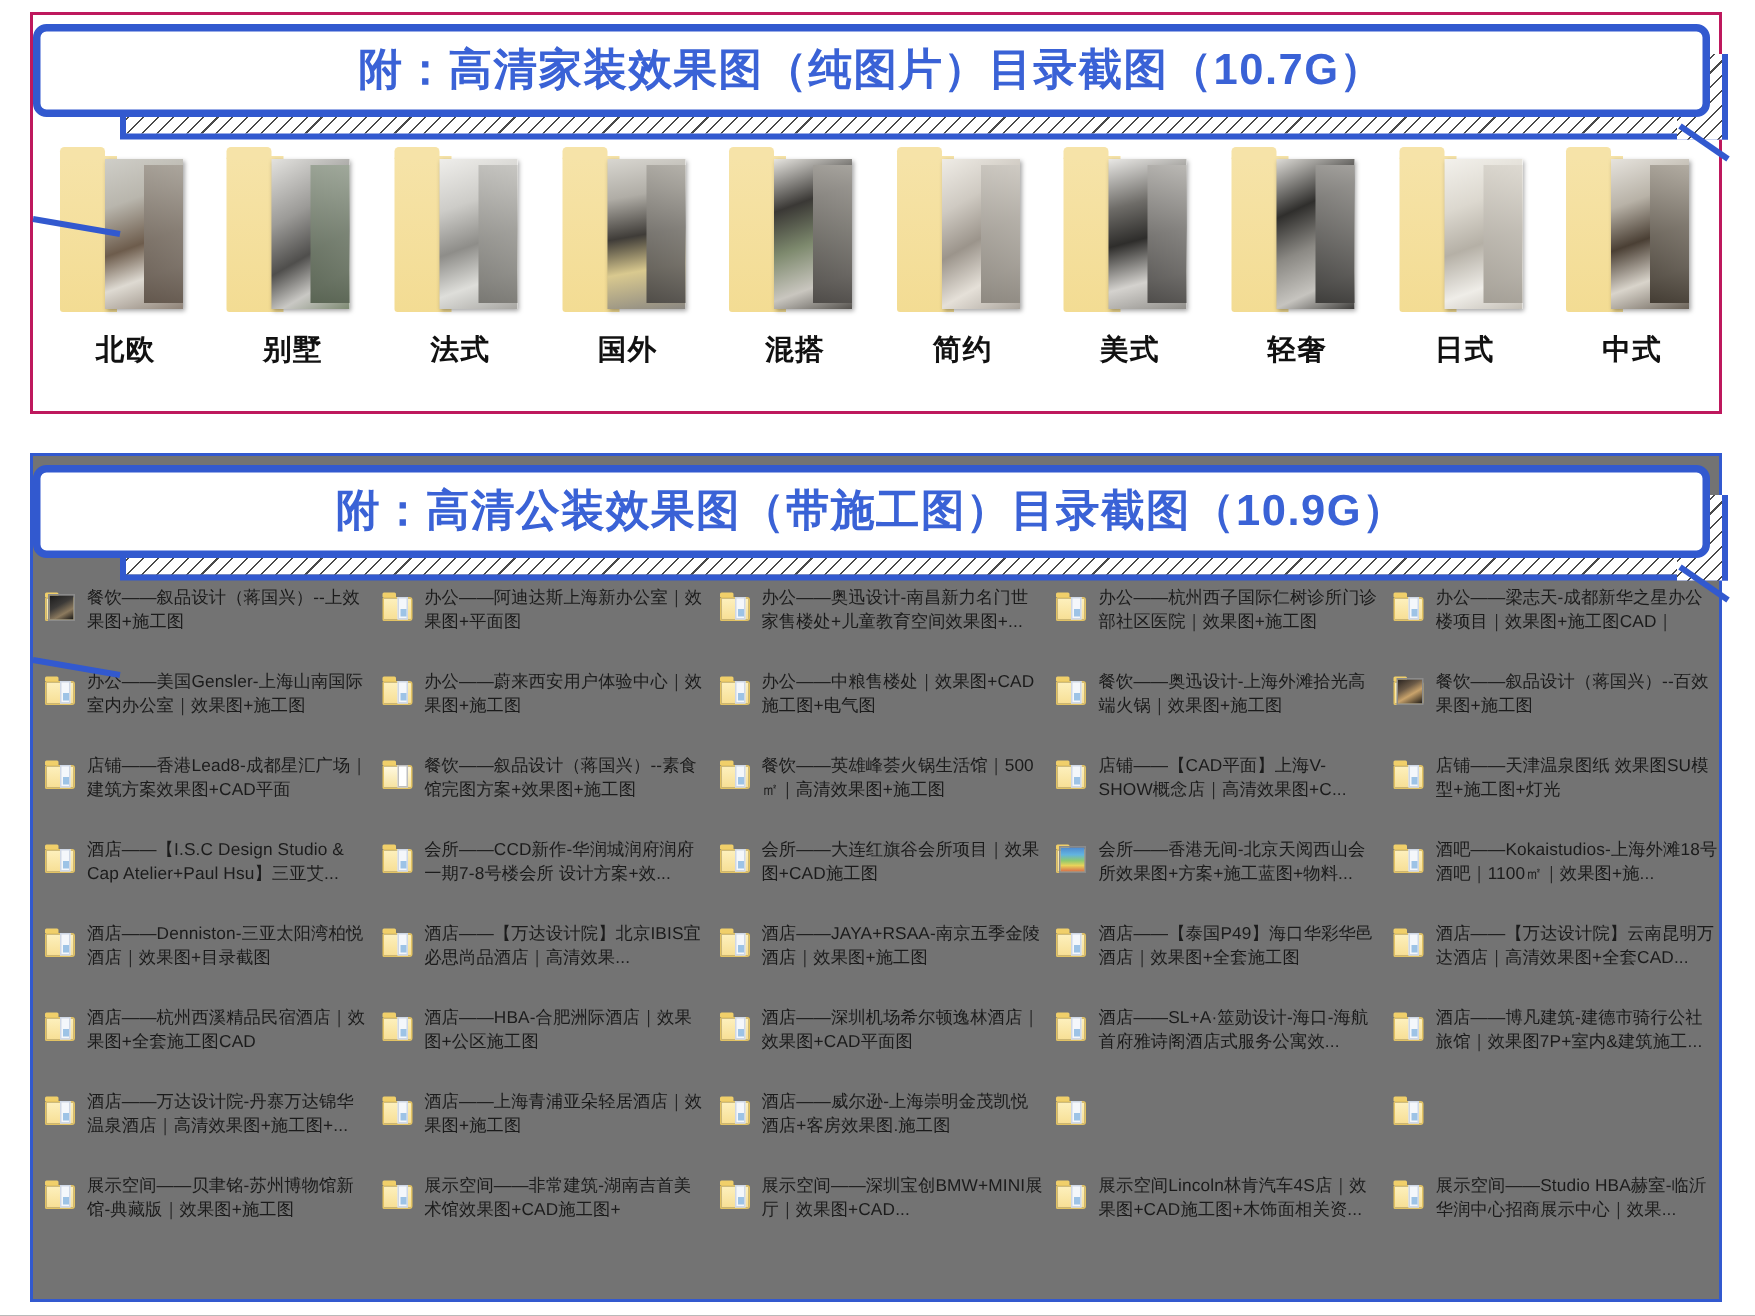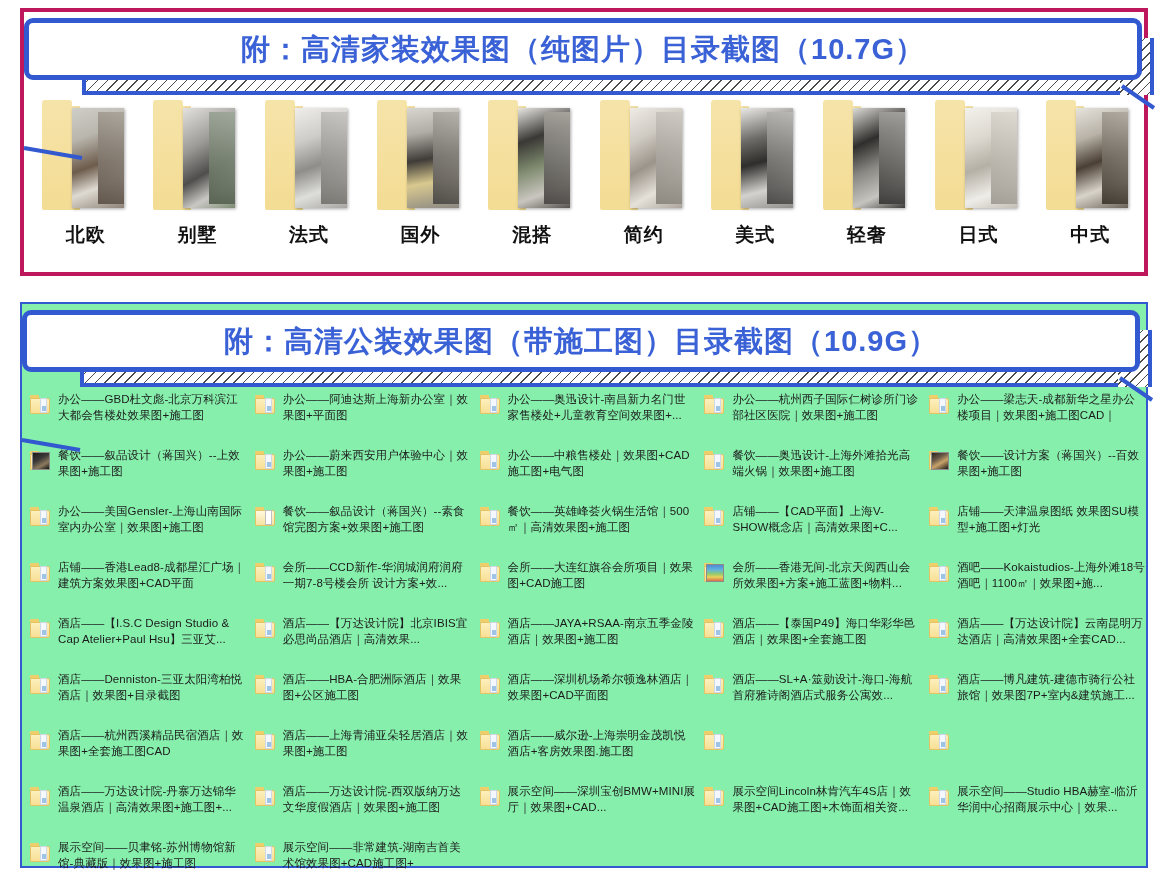--- a/index.html
+++ b/index.html
@@ -67,21 +67,21 @@
     z-index:1;
   }
   
   .fold{position:absolute;z-index:4;pointer-events:none;}
 
   
   #section-one{
     position:absolute;left:20px;top:8px;
     width:1128px;height:268px;
     box-sizing:border-box;
-    border:4px solid #be185d;
+    border:2px solid #be185d;
     background:#ffffff;
   }
   .folder-row{
     position:absolute;left:0;top:88px;width:1128px;
     display:flex;align-items:flex-end;justify-content:space-around;
     padding:0 6px;box-sizing:border-box;
   }
   .folder-cell{
     width:102px;
     display:flex;flex-direction:column;align-items:center;
@@ -114,21 +114,21 @@
     font-weight:700;font-size:19px;color:#111;
     letter-spacing:1px;white-space:nowrap;
   }
 
   
   #section-two{
     position:absolute;left:20px;top:302px;
     width:1128px;height:566px;
     box-sizing:border-box;
     border:2px solid #3259cf;
-    background:#86efac;
+    background:#737373;
   }
   .list-grid{
     position:absolute;left:0;top:88px;
     width:1128px;
     display:flex;
     padding:0 2px;box-sizing:border-box;
   }
   .list-col{
     width:225px;
     display:flex;flex-direction:column;
@@ -306,28 +306,20 @@
     <svg class="fold" width="1170" height="90" viewBox="0 0 1170 90">
       <path d="M1118 6 L1150 28" stroke="#3259cf" stroke-width="4" fill="none"></path>
       <path d="M20 68 L78 78" stroke="#3259cf" stroke-width="4" fill="none"></path>
     </svg>
   </div>
 
   <div class="list-grid">
 
     <div class="list-col">
       <div class="list-item">
-        <span class="fi-icon">
-            <span class="f-tab"></span>
-            <span class="f-body"></span>
-            <span class="f-doc"></span>
-          </span>
-        <span class="fi-text">办公——GBD杜文彪-北京万科滨江大都会售楼处效果图+施工图</span>
-      </div>
-      <div class="list-item">
         <span class="fi-icon thumb">
             <span class="f-tab"></span>
             <span class="f-body"></span>
             <span class="f-img" style="background:linear-gradient(150deg,#1b1b1b 0%,#3c3a38 40%,#8c7a5e 70%,#121212 100%);"></span>
           </span>
         <span class="fi-text">餐饮——叙品设计（蒋国兴）--上效果图+施工图</span>
       </div>
       <div class="list-item">
         <span class="fi-icon">
             <span class="f-tab"></span>
@@ -442,28 +434,20 @@
             <span class="f-doc"></span>
           </span>
         <span class="fi-text">酒店——上海青浦亚朵轻居酒店｜效果图+施工图</span>
       </div>
       <div class="list-item">
         <span class="fi-icon">
             <span class="f-tab"></span>
             <span class="f-body"></span>
             <span class="f-doc"></span>
           </span>
-        <span class="fi-text">酒店——万达设计院-西双版纳万达文华度假酒店｜效果图+施工图</span>
-      </div>
-      <div class="list-item">
-        <span class="fi-icon">
-            <span class="f-tab"></span>
-            <span class="f-body"></span>
-            <span class="f-doc"></span>
-          </span>
         <span class="fi-text">展示空间——非常建筑-湖南吉首美术馆效果图+CAD施工图+</span>
       </div>
     </div>
 
     <div class="list-col">
       <div class="list-item">
         <span class="fi-icon">
             <span class="f-tab"></span>
             <span class="f-body"></span>
             <span class="f-doc"></span>
@@ -602,21 +586,21 @@
             <span class="f-doc"></span>
           </span>
         <span class="fi-text">办公——梁志天-成都新华之星办公楼项目｜效果图+施工图CAD｜</span>
       </div>
       <div class="list-item">
         <span class="fi-icon thumb">
             <span class="f-tab"></span>
             <span class="f-body"></span>
             <span class="f-img" style="background:linear-gradient(150deg,#2a2420 0%,#6b5a47 35%,#c9a36b 60%,#1d1a17 100%);"></span>
           </span>
-        <span class="fi-text">餐饮——设计方案（蒋国兴）--百效果图+施工图</span>
+        <span class="fi-text">餐饮——叙品设计（蒋国兴）--百效果图+施工图</span>
       </div>
       <div class="list-item">
         <span class="fi-icon">
             <span class="f-tab"></span>
             <span class="f-body"></span>
             <span class="f-doc"></span>
           </span>
         <span class="fi-text">店铺——天津温泉图纸 效果图SU模型+施工图+灯光</span>
       </div>
       <div class="list-item">

